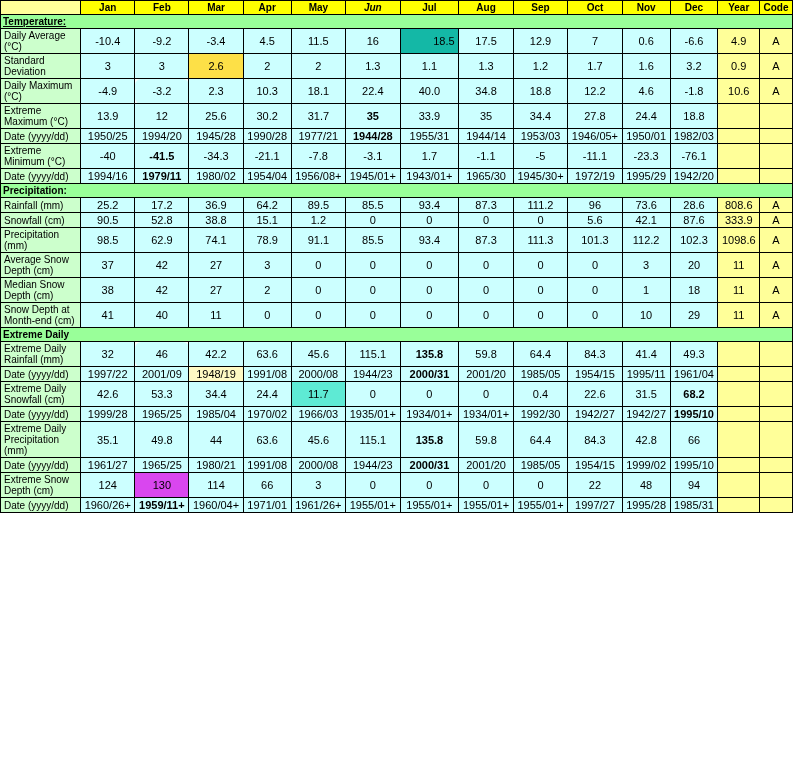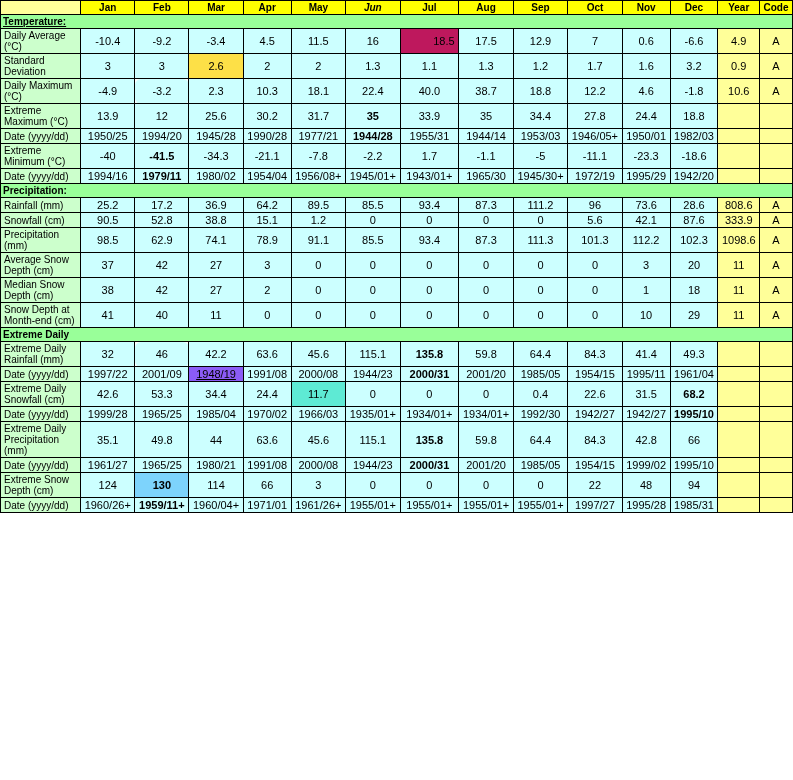--- a/index.html
+++ b/index.html
@@ -42,21 +42,21 @@
         <td colspan="15" class="section-header" style="text-decoration: underline;">Temperature:</td>
       </tr>
       <tr>
         <td class="row-label" style="background-color: rgb(204, 255, 204); font-size: 10px;">Daily Average (°C)</td>
         <td class="data-cell" style="background-color: rgb(204, 255, 255);">-10.4</td>
         <td class="data-cell" style="background-color: rgb(204, 255, 255);">-9.2</td>
         <td class="data-cell" style="background-color: rgb(204, 255, 255);">-3.4</td>
         <td class="data-cell" style="background-color: rgb(204, 255, 255);">4.5</td>
         <td class="data-cell" style="background-color: rgb(204, 255, 255);">11.5</td>
         <td class="data-cell" style="background-color: rgb(204, 255, 255);">16</td>
-        <td class="data-cell" style="background-color: #be185d; padding-left: 32px;">18.5</td>
+        <td class="data-cell" style="background-color: #14b8a6; padding-left: 32px;">18.5</td>
         <td class="data-cell" style="background-color: rgb(204, 255, 255);">17.5</td>
         <td class="data-cell" style="background-color: rgb(204, 255, 255);">12.9</td>
         <td class="data-cell" style="background-color: rgb(204, 255, 255);">7</td>
         <td class="data-cell" style="background-color: rgb(204, 255, 255);">0.6</td>
         <td class="data-cell" style="background-color: rgb(204, 255, 255);">-6.6</td>
         <td class="data-cell" style="background-color: rgb(255, 255, 153);">4.9</td>
         <td class="data-cell" style="background-color: rgb(255, 255, 153);">A</td>
       </tr>
       <tr>
         <td class="row-label" style="background-color: rgb(204, 255, 204); font-size: 10px;">Standard Deviation</td>
@@ -77,21 +77,21 @@
       </tr>
       <tr>
         <td class="row-label" style="background-color: rgb(204, 255, 204); font-size: 10px;">Daily Maximum (°C)</td>
         <td class="data-cell" style="background-color: rgb(204, 255, 255);">-4.9</td>
         <td class="data-cell" style="background-color: rgb(204, 255, 255); border-radius: 6px;">-3.2</td>
         <td class="data-cell" style="background-color: rgb(204, 255, 255);">2.3</td>
         <td class="data-cell" style="background-color: rgb(204, 255, 255);">10.3</td>
         <td class="data-cell" style="background-color: rgb(204, 255, 255);">18.1</td>
         <td class="data-cell" style="background-color: rgb(204, 255, 255);">22.4</td>
         <td class="data-cell" style="background-color: rgb(204, 255, 255);">40.0</td>
-        <td class="data-cell" style="background-color: rgb(204, 255, 255);">38.7</td>
+        <td class="data-cell" style="background-color: rgb(204, 255, 255);">34.8</td>
         <td class="data-cell" style="background-color: rgb(204, 255, 255);">18.8</td>
         <td class="data-cell" style="background-color: rgb(204, 255, 255);">12.2</td>
         <td class="data-cell" style="background-color: rgb(204, 255, 255);">4.6</td>
         <td class="data-cell" style="background-color: rgb(204, 255, 255);">-1.8</td>
         <td class="data-cell" style="background-color: rgb(255, 255, 153);">10.6</td>
         <td class="data-cell" style="background-color: rgb(255, 255, 153);">A</td>
       </tr>
       <tr>
         <td class="row-label" style="background-color: rgb(204, 255, 204); font-size: 10px;">Extreme Maximum (°C)</td>
         <td class="data-cell" style="background-color: rgb(204, 255, 255);">13.9</td>
@@ -126,27 +126,27 @@
         <td class="data-cell" style="background-color: rgb(255, 255, 153);"></td>
         <td class="data-cell" style="background-color: rgb(255, 255, 153);"></td>
       </tr>
       <tr>
         <td class="row-label" style="background-color: rgb(204, 255, 204); font-size: 10px;">Extreme Minimum (°C)</td>
         <td class="data-cell" style="background-color: rgb(204, 255, 255);">-40</td>
         <td class="data-cell" style="background-color: rgb(204, 255, 255); font-weight: bold;">-41.5</td>
         <td class="data-cell" style="background-color: rgb(204, 255, 255);">-34.3</td>
         <td class="data-cell" style="background-color: rgb(204, 255, 255);">-21.1</td>
         <td class="data-cell" style="background-color: rgb(204, 255, 255);">-7.8</td>
-        <td class="data-cell" style="background-color: rgb(204, 255, 255);">-2.2</td>
+        <td class="data-cell" style="background-color: rgb(204, 255, 255);">-3.1</td>
         <td class="data-cell" style="background-color: rgb(204, 255, 255);">1.7</td>
         <td class="data-cell" style="background-color: rgb(204, 255, 255);">-1.1</td>
         <td class="data-cell" style="background-color: rgb(204, 255, 255);">-5</td>
         <td class="data-cell" style="background-color: rgb(204, 255, 255);">-11.1</td>
         <td class="data-cell" style="background-color: rgb(204, 255, 255);">-23.3</td>
-        <td class="data-cell" style="background-color: rgb(204, 255, 255);">-18.6</td>
+        <td class="data-cell" style="background-color: rgb(204, 255, 255);">-76.1</td>
         <td class="data-cell" style="background-color: rgb(255, 255, 153);"></td>
         <td class="data-cell" style="background-color: rgb(255, 255, 153);"></td>
       </tr>
       <tr>
         <td class="row-label" style="background-color: rgb(204, 255, 204); font-size: 10px;">Date (yyyy/dd)</td>
         <td class="data-cell" style="background-color: rgb(204, 255, 255);">1994/16</td>
         <td class="data-cell" style="background-color: rgb(204, 255, 255); font-weight: bold;">1979/11</td>
         <td class="data-cell" style="background-color: rgb(204, 255, 255);">1980/02</td>
         <td class="data-cell" style="background-color: rgb(204, 255, 255);">1954/04</td>
         <td class="data-cell" style="background-color: rgb(204, 255, 255);">1956/08+</td>
@@ -282,21 +282,21 @@
         <td class="data-cell" style="background-color: rgb(204, 255, 255);">84.3</td>
         <td class="data-cell" style="background-color: rgb(204, 255, 255);">41.4</td>
         <td class="data-cell" style="background-color: rgb(204, 255, 255);">49.3</td>
         <td class="data-cell" style="background-color: rgb(255, 255, 153);"></td>
         <td class="data-cell" style="background-color: rgb(255, 255, 153);"></td>
       </tr>
       <tr>
         <td class="row-label" style="background-color: rgb(204, 255, 204); font-size: 10px;">Date (yyyy/dd)</td>
         <td class="data-cell" style="background-color: rgb(204, 255, 255);">1997/22</td>
         <td class="data-cell" style="background-color: rgb(204, 255, 255);">2001/09</td>
-        <td class="data-cell" style="background-color: #8b5cf6; text-decoration: underline;">1948/19</td>
+        <td class="data-cell" style="background-color: #fef9c3;">1948/19</td>
         <td class="data-cell" style="background-color: rgb(204, 255, 255);">1991/08</td>
         <td class="data-cell" style="background-color: rgb(204, 255, 255);">2000/08</td>
         <td class="data-cell" style="background-color: rgb(204, 255, 255);">1944/23</td>
         <td class="data-cell" style="background-color: rgb(204, 255, 255); font-weight: bold;">2000/31</td>
         <td class="data-cell" style="background-color: rgb(204, 255, 255);">2001/20</td>
         <td class="data-cell" style="background-color: rgb(204, 255, 255);">1985/05</td>
         <td class="data-cell" style="background-color: rgb(204, 255, 255);">1954/15</td>
         <td class="data-cell" style="background-color: rgb(204, 255, 255);">1995/11</td>
         <td class="data-cell" style="background-color: rgb(204, 255, 255);">1961/04</td>
         <td class="data-cell" style="background-color: rgb(255, 255, 153);"></td>
@@ -366,21 +366,21 @@
         <td class="data-cell" style="background-color: rgb(204, 255, 255);">1985/05</td>
         <td class="data-cell" style="background-color: rgb(204, 255, 255);">1954/15</td>
         <td class="data-cell" style="background-color: rgb(204, 255, 255);">1999/02</td>
         <td class="data-cell" style="background-color: rgb(204, 255, 255);">1995/10</td>
         <td class="data-cell" style="background-color: rgb(255, 255, 153);"></td>
         <td class="data-cell" style="background-color: rgb(255, 255, 153);"></td>
       </tr>
       <tr>
         <td class="row-label" style="background-color: rgb(204, 255, 204); font-size: 10px;">Extreme Snow Depth (cm)</td>
         <td class="data-cell" style="background-color: rgb(204, 255, 255);">124</td>
-        <td class="data-cell" style="background-color: #7dd3fc; font-weight: bold;">130</td>
+        <td class="data-cell" style="background-color: #d946ef; font-weight: normal;">130</td>
         <td class="data-cell" style="background-color: rgb(204, 255, 255);">114</td>
         <td class="data-cell" style="background-color: rgb(204, 255, 255);">66</td>
         <td class="data-cell" style="background-color: rgb(204, 255, 255);">3</td>
         <td class="data-cell" style="background-color: rgb(204, 255, 255);">0</td>
         <td class="data-cell" style="background-color: rgb(204, 255, 255);">0</td>
         <td class="data-cell" style="background-color: rgb(204, 255, 255);">0</td>
         <td class="data-cell" style="background-color: rgb(204, 255, 255);">0</td>
         <td class="data-cell" style="background-color: rgb(204, 255, 255);">22</td>
         <td class="data-cell" style="background-color: rgb(204, 255, 255);">48</td>
         <td class="data-cell" style="background-color: rgb(204, 255, 255);">94</td>

